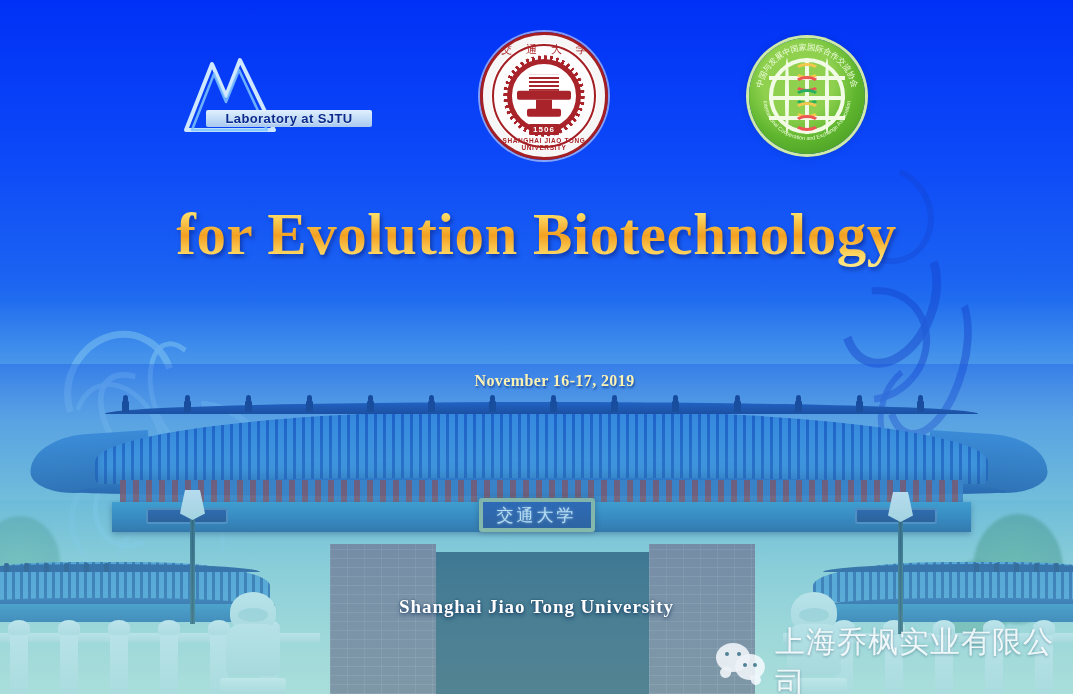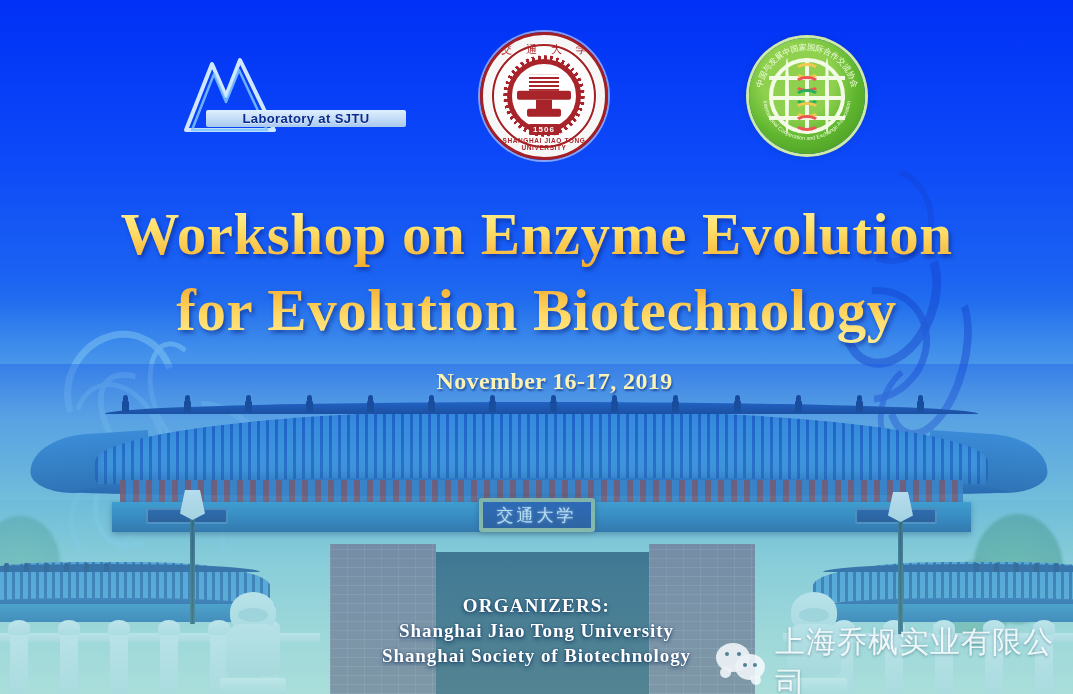--- a/index.html
+++ b/index.html
@@ -261,21 +261,21 @@
   .mm-text{
     position:absolute; left:78px; top:12px; width:130px;
     font-family:"Liberation Sans", sans-serif;
     font-weight:bold; font-style:italic;
     color:#eaf4ff; line-height:1.0;
     text-shadow:0 0 5px #6fc6ff, 1px 1px 0 #2060d0;
   }
   .mm-l1{ font-size:21px; letter-spacing:.5px; }
   .mm-l2{ font-size:21px; letter-spacing:.5px; margin-top:5px; }
   .mm-l3{
-    position:absolute; left:30px; top:66px; width:200px;
+    position:absolute; left:30px; top:66px; width:166px;
     font-family:"Liberation Sans", sans-serif;
     font-weight:bold; font-size:13px; letter-spacing:.4px;
     color:#0b2b8c; text-align:center;
     background:linear-gradient(180deg,#dff0ff,#a9c9ee);
     border-radius:2px; padding:1px 0;
     text-shadow:0 1px 0 rgba(255,255,255,.5);
   }
 
   
   .logo-sjtu{
@@ -392,21 +392,21 @@
   .title .l2{ display:block; }
 
   .subtitle{
     position:absolute; left:0; right:0; top:366px;
     text-align:center;
     font-family:"Liberation Serif", serif;
     font-weight:bold;
     color:#fbf2b4;
     text-shadow:1px 2px 2px rgba(8,40,120,.6);
   }
-  .subtitle .date{ display:block; font-size:24px; line-height:30px; letter-spacing:.4px;margin-left:36px; }
+  .subtitle .date{ display:block; font-size:16px; line-height:30px; letter-spacing:.4px;margin-left:36px; }
   .subtitle .place{ display:block; font-size:21px; line-height:29px; letter-spacing:.4px; }
 
   .organizers{
     position:absolute; left:0; right:0; top:594px;
     text-align:center;
     font-family:"Liberation Serif", serif;
     font-weight:bold;
     color:#ffffff;
     text-shadow:0 2px 4px rgba(10,45,90,.75), 0 0 2px rgba(10,45,90,.6);
   }
@@ -654,32 +654,29 @@
         </text>
         <text font-size="5.5" fill="#eaffd6" font-family="Liberation Sans, sans-serif">
           <textPath href="#arcBot" startOffset="50%" text-anchor="middle">International Cooperation and Exchange Association</textPath>
         </text>
       </svg>
     </div>
 
   </div>
 
   <div class="title">
-    <span class="l1">Workshop on Enzyme Evolution</span>
     <span class="l2">for Evolution Biotechnology</span>
   </div>
 
   <div class="subtitle">
     <span class="date">November 16-17, 2019</span>
   </div>
 
   <div class="organizers">
-    <span class="oh">ORGANIZERS:</span>
     <span class="o1">Shanghai Jiao Tong University</span>
-    <span class="o2">Shanghai Society of Biotechnology</span>
   </div>
 
   <div class="wechat">
     <div class="wx-icon">
       <div class="b1"></div>
       <div class="b2"></div>
       <u style="left:9px;  top:9px;"></u>
       <u style="left:21px; top:9px;"></u>
       <u style="left:27px; top:20px;"></u>
       <u style="left:37px; top:20px;"></u>

